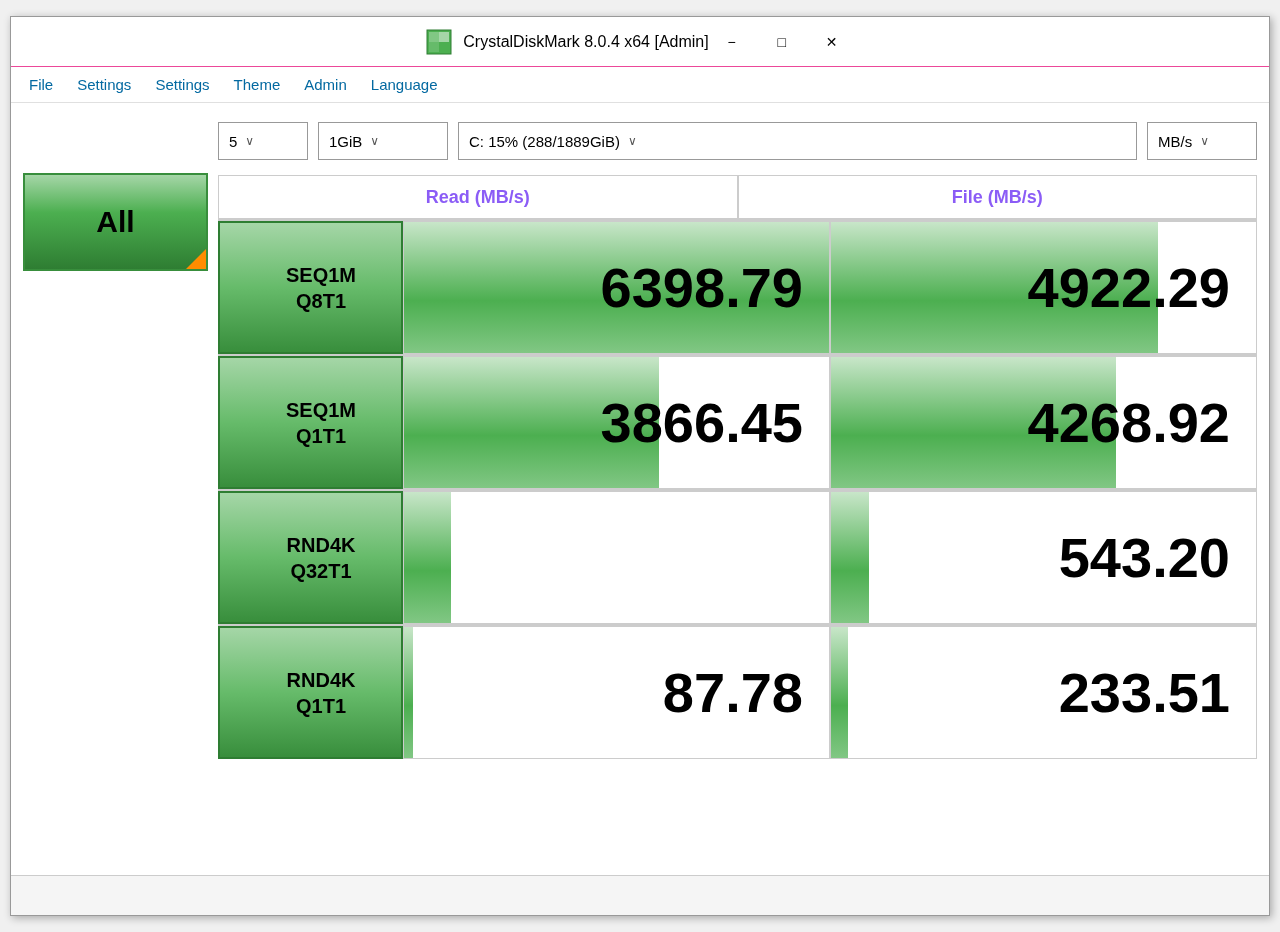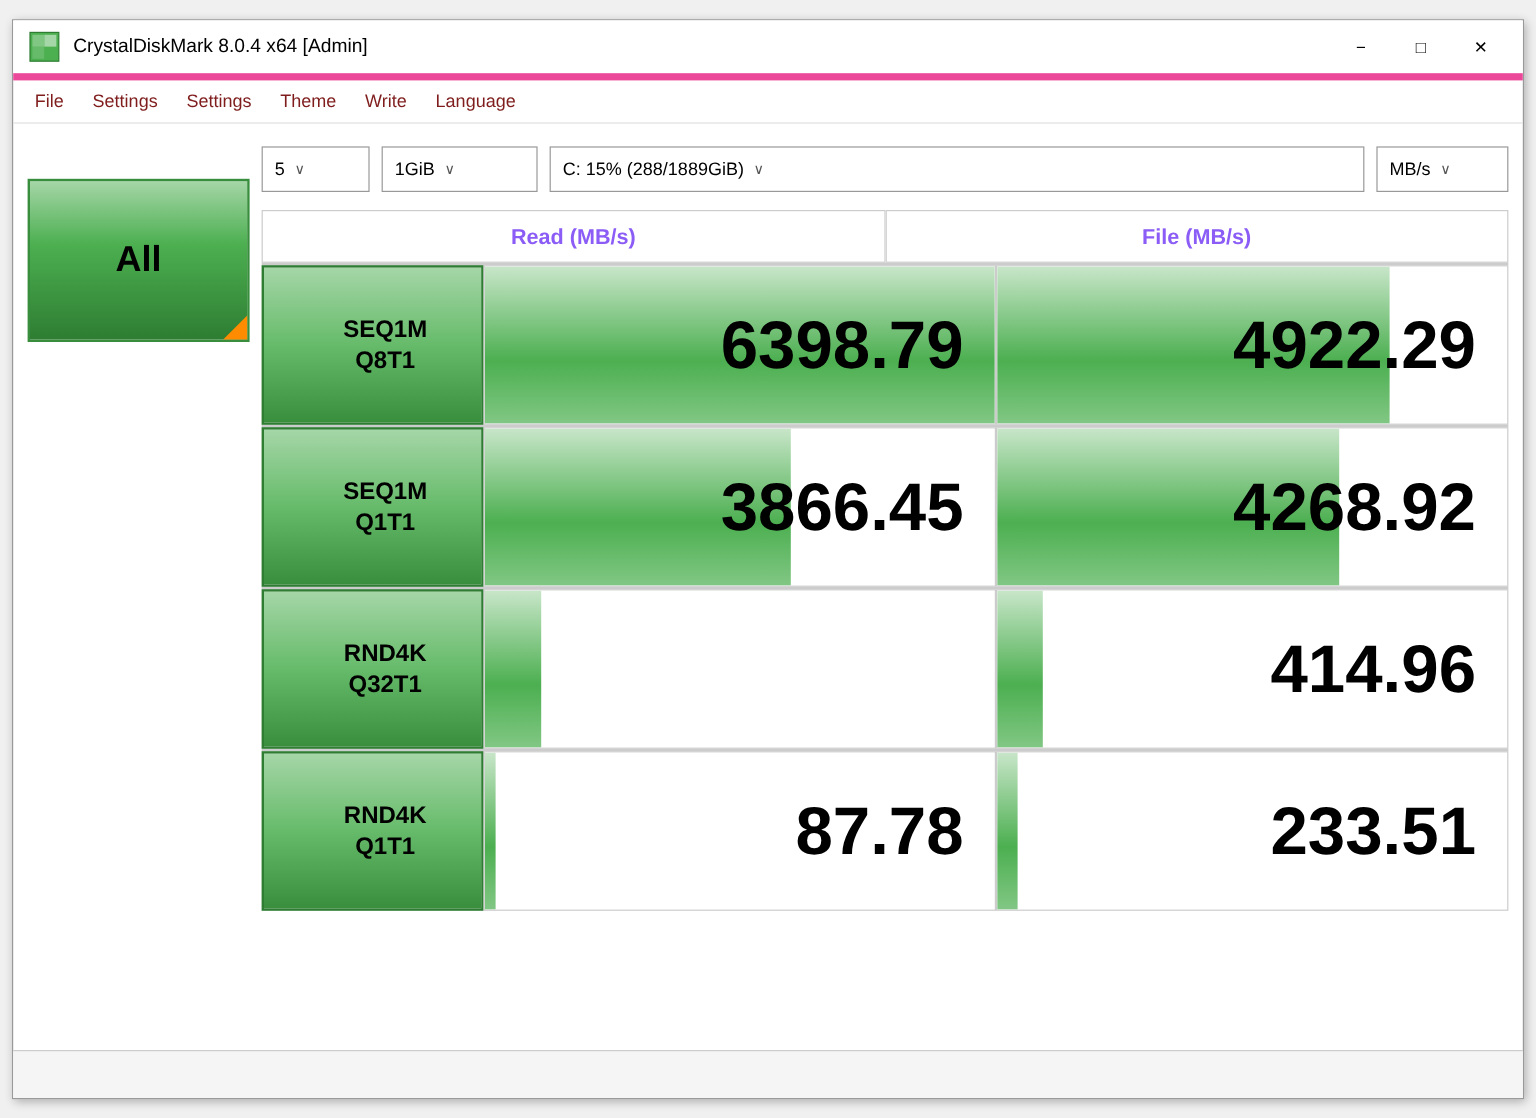--- a/index.html
+++ b/index.html
@@ -21,24 +21,24 @@
       border: 1px solid #999;
       display: flex;
       flex-direction: column;
       box-shadow: 2px 2px 8px rgba(0,0,0,0.3);
     }
 
     
     .title-bar {
       display: flex;
       align-items: center;
-      justify-content: space-between;
+      justify-content: center;
       background: #ffffff;
       padding: 8px 12px;
-      border-bottom: 6px solid #ec4899;
+      border-bottom: 1px solid #ec4899;
       height: 50px;
     }
 
     .title-bar-left {
       display: flex;
       align-items: center;
       gap: 10px;
     }
 
     .app-icon {
@@ -79,47 +79,47 @@
       padding: 4px 8px;
       border-bottom: 1px solid #e0e0e0;
       height: 36px;
       gap: 4px;
     }
 
     .menu-item {
       padding: 4px 10px;
       cursor: pointer;
       font-size: 15px;
-      color: #7f1d1d;
+      color: #0369a1;
       border-radius: 3px;
     }
 
     
     .main-content {
       flex: 1;
       padding: 12px;
       display: flex;
       flex-direction: column;
       gap: 10px;
     }
 
     .all-button {
       width: 185px;
-      height: 136px;
+      height: 98px;
       background: linear-gradient(180deg, #a5d6a7 0%, #4caf50 40%, #2e7d32 100%);
       border: 2px solid #388e3c;
       display: flex;
       align-items: center;
       justify-content: center;
       font-size: 30px;
       font-weight: bold;
       color: #000;
       cursor: pointer;
       position: relative;
-      margin-top: 34px;
+      margin-top: 58px;
     }
 
     .all-button::after {
       content: '';
       position: absolute;
       bottom: 0;
       right: 0;
       width: 0;
       height: 0;
       border-style: solid;
@@ -239,21 +239,21 @@
       <button class="win-btn">□</button>
       <button class="win-btn close">✕</button>
     </div>
   </div>
 
   <div class="menu-bar">
     <span class="menu-item">File</span>
     <span class="menu-item">Settings</span>
     <span class="menu-item">Settings</span>
     <span class="menu-item">Theme</span>
-    <span class="menu-item">Write</span>
+    <span class="menu-item">Admin</span>
     <span class="menu-item">Language</span>
   </div>
 
   <div class="main-content">
 
     <div style="display:flex; gap:10px; align-items:flex-start;">
 
       <button class="all-button">
         <span>All</span>
       </button>
@@ -320,21 +320,21 @@
             <div style="display: flex; height: 135px; border-top: 2px solid rgb(204, 204, 204);">
               <div class="row-label">
                 <span>RND4K</span>
                 <span>Q32T1</span>
               </div>
               <div class="data-cell">
                 <div class="cell-bg" style="width: 11%;"></div>
               </div>
               <div class="data-cell">
                 <div class="cell-bg" style="width: 9%;"></div>
-                <span class="cell-value">414.96</span>
+                <span class="cell-value">543.20</span>
               </div>
             </div>
             <div style="display: flex; height: 135px; border-top: 2px solid rgb(204, 204, 204);">
               <div class="row-label">
                 <span>RND4K</span>
                 <span>Q1T1</span>
               </div>
               <div class="data-cell">
                 <div class="cell-bg" style="width: 2%;"></div>
                 <span class="cell-value">87.78</span>

